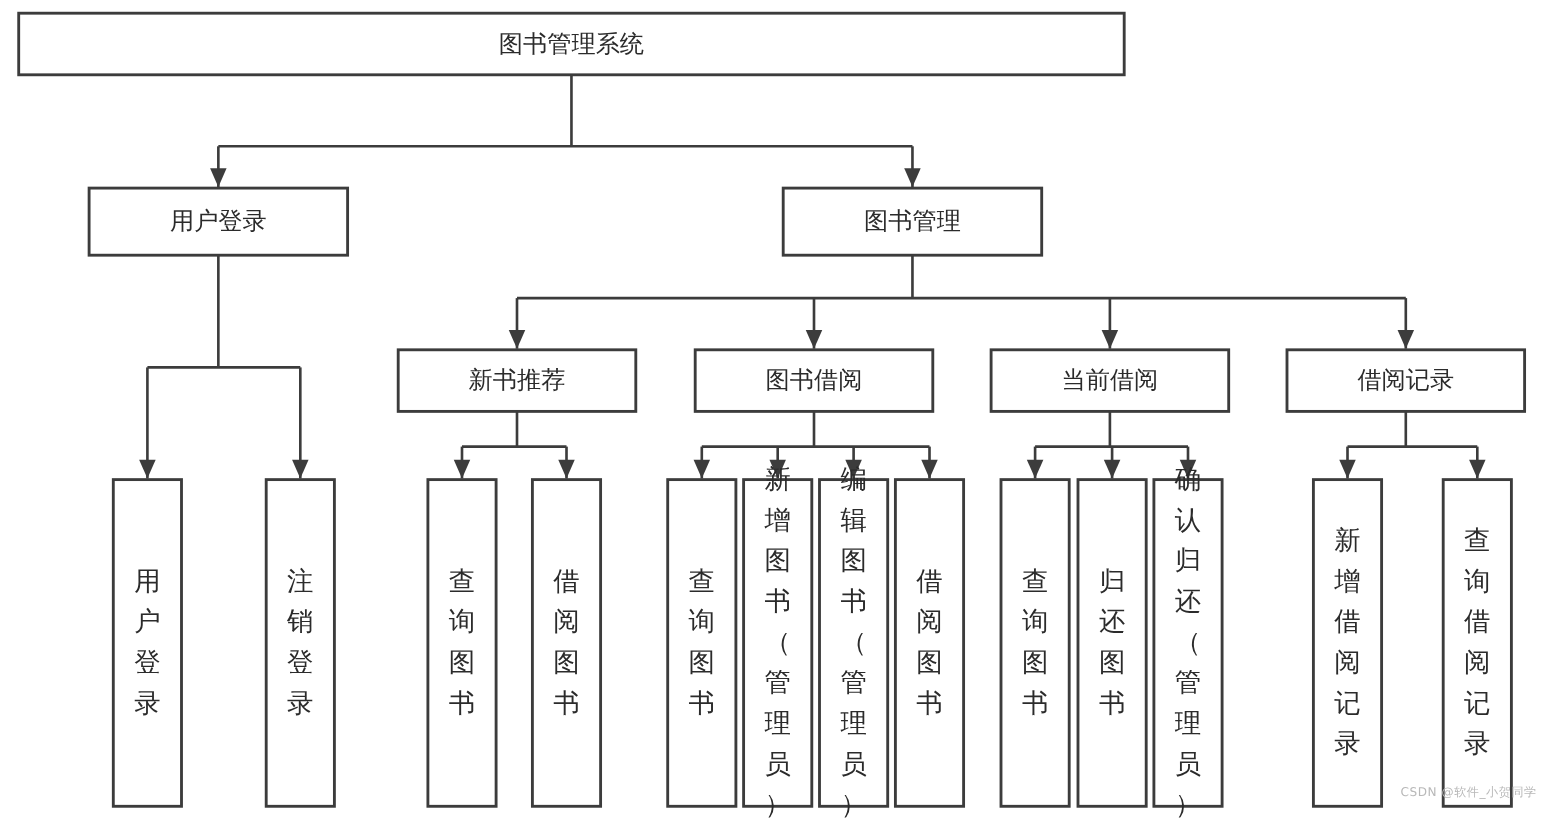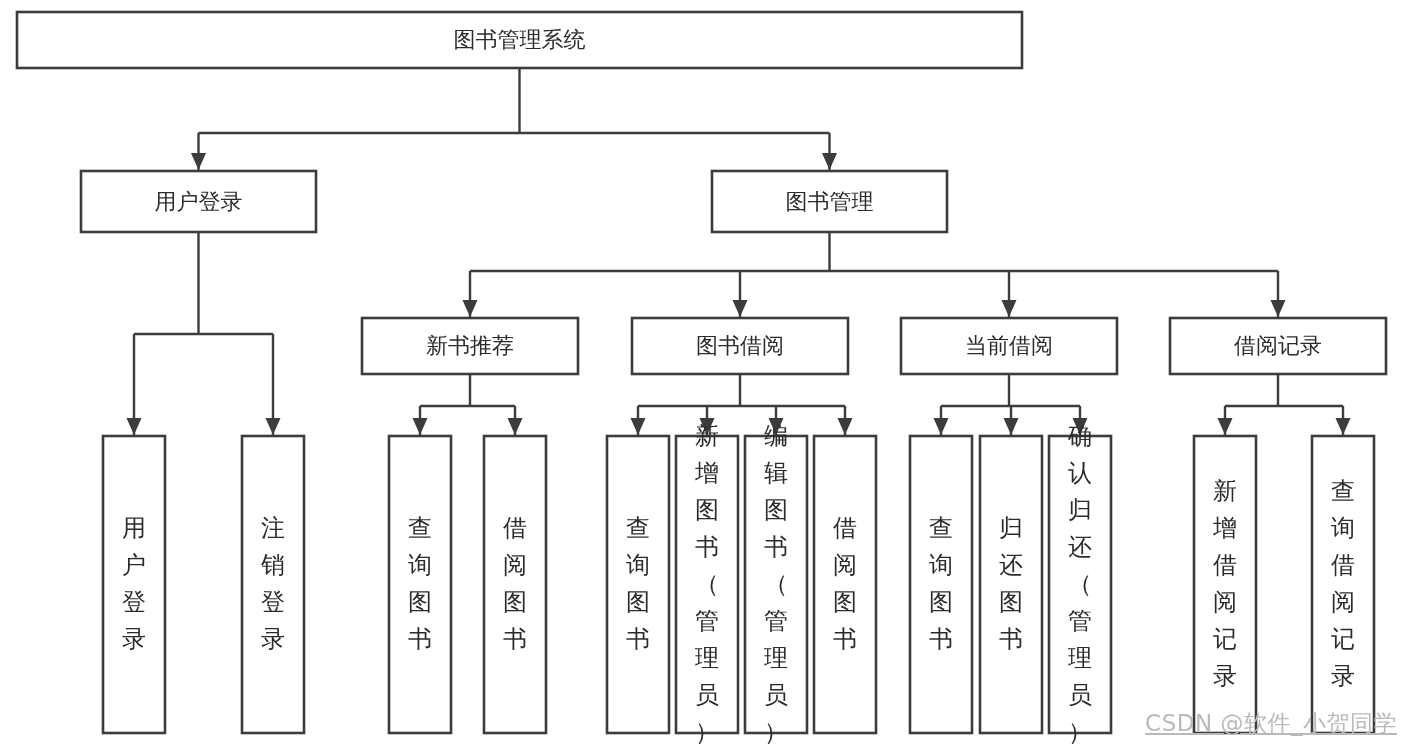--- a/index.html
+++ b/index.html
@@ -54,27 +54,26 @@
   .vlabel-char {
     fill: #2b2b2b;
     font-family: "DejaVu Sans", "Liberation Sans", sans-serif;
     font-size: 24px;
     text-anchor: middle;
     dominant-baseline: middle;
   }
   .watermark {
     position: absolute;
     right: 8px;
-    bottom: 8px;
-    font-family: "DejaVu Sans", "Liberation Sans", sans-serif;
-    font-size: 23px;
+    bottom: 19px;
+    font-family: "DejaVu Sans", "Liberation Sans", sans-serif;
+    font-size: 11px;
     color: #b9b9b9;
     white-space: nowrap;
     letter-spacing: 0.5px;
-    text-decoration: underline;
   }
 </style>
 </head>
 <body>
 
 <svg id="diagram" viewBox="0 0 1405 747" xmlns="http://www.w3.org/2000/svg">
   <g id="edges-layer">
       <path d="M 519.5 68 L 519.5 133" class="edge"></path>
       <path d="M 198.5 133 L 829.5 133" class="edge"></path>
       <path d="M 198.5 133 L 198.5 170" class="edge"></path>

